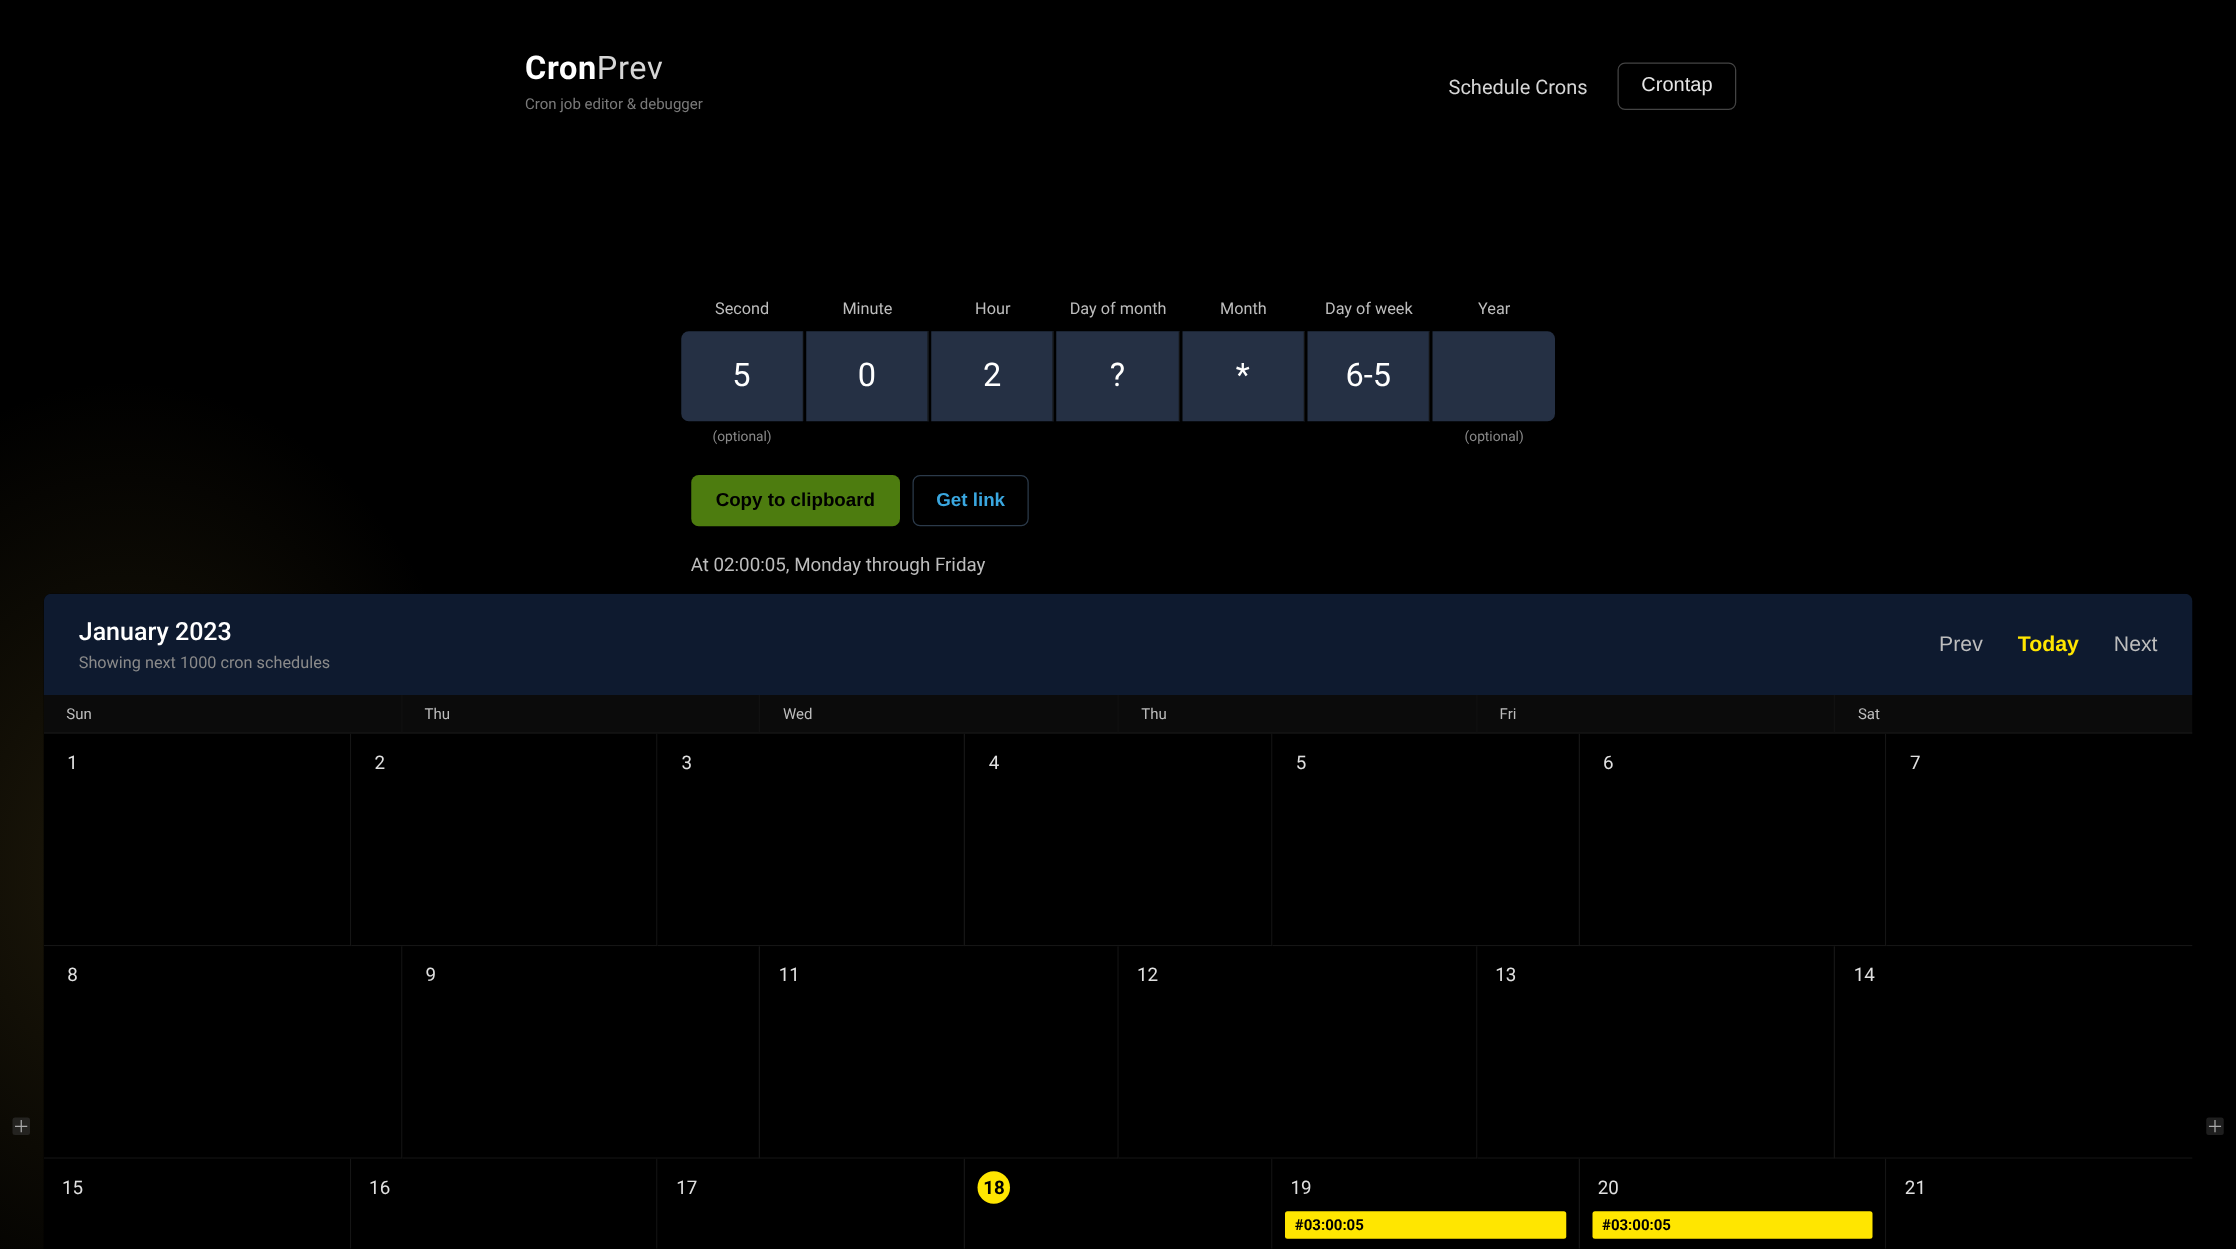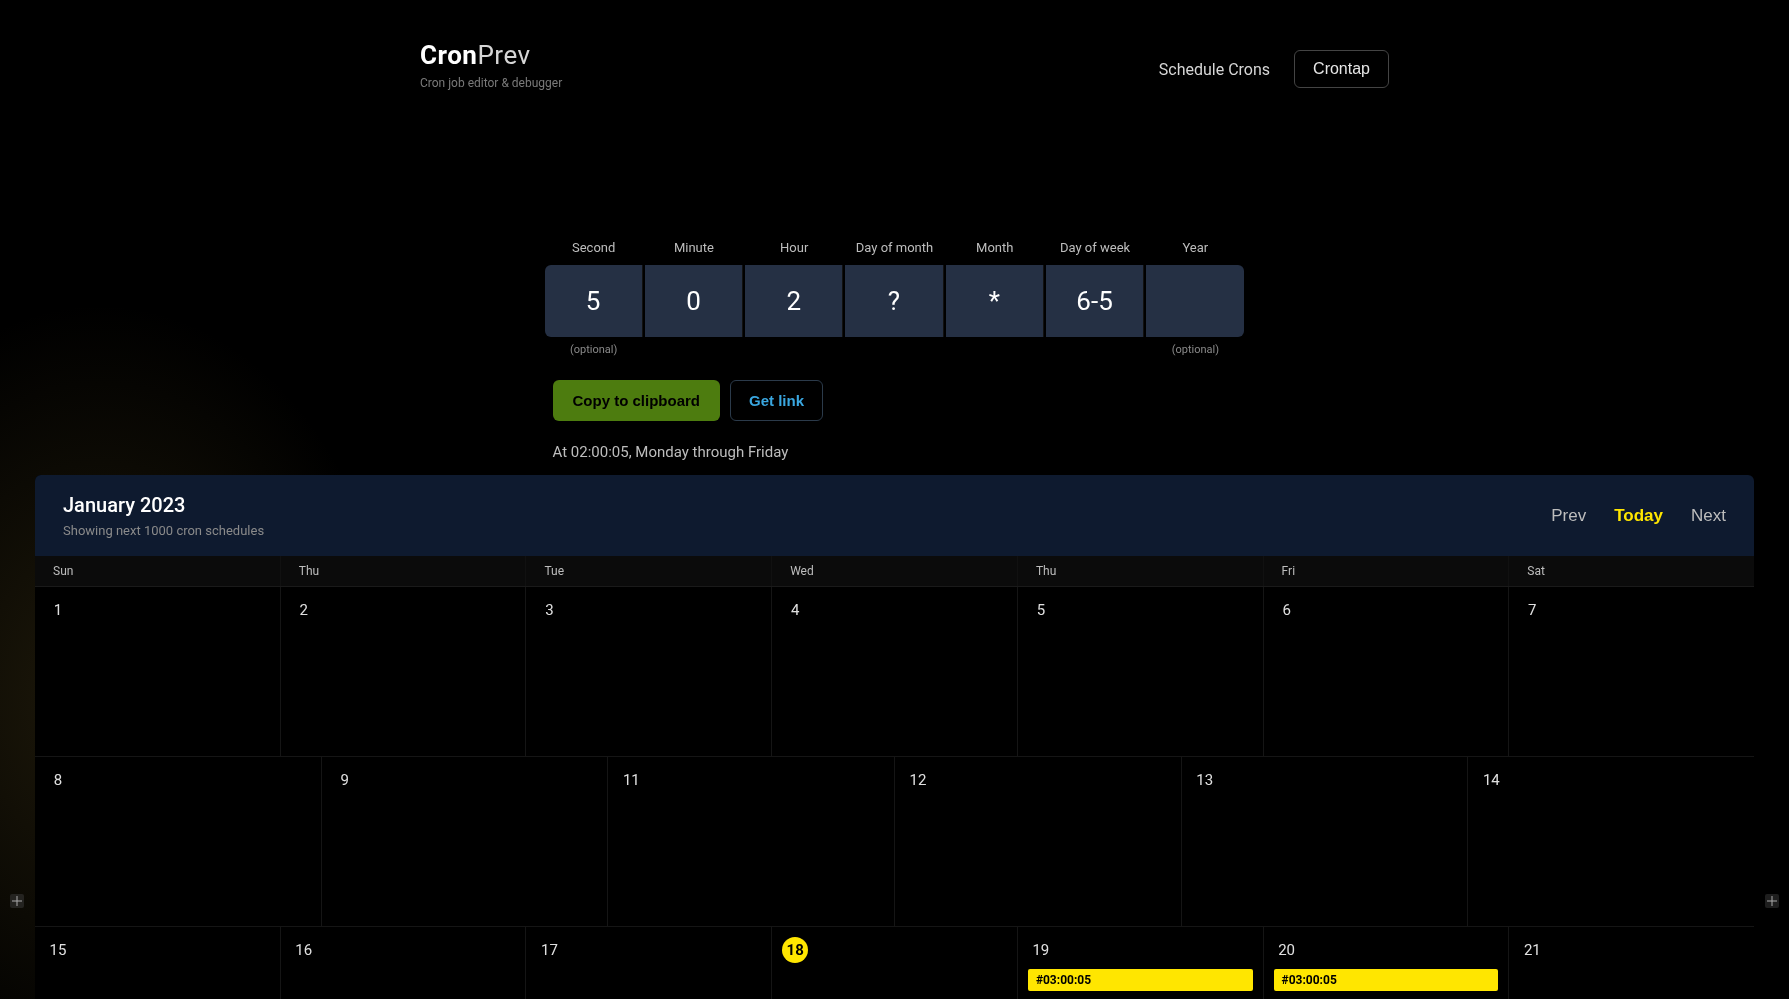--- a/index.html
+++ b/index.html
@@ -153,21 +153,20 @@
       </div>
       <div class="cal-nav">
         <button class="cal-nav-btn">Prev</button>
         <button class="cal-nav-btn active">Today</button>
         <button class="cal-nav-btn">Next</button>
       </div>
     </div>
     <div class="weekday-row" id="weekday-row">
         <div class="weekday">Sun</div>
         <div class="weekday">Thu</div>
-        <div class="weekday">Tue</div>
         <div class="weekday">Wed</div>
         <div class="weekday">Thu</div>
         <div class="weekday">Fri</div>
         <div class="weekday">Sat</div>
       </div>
     <div class="grid" id="cal-grid">
         <div class="grid-row">
           <div class="day-cell">
             <div class="day-num">1</div>
           </div>

